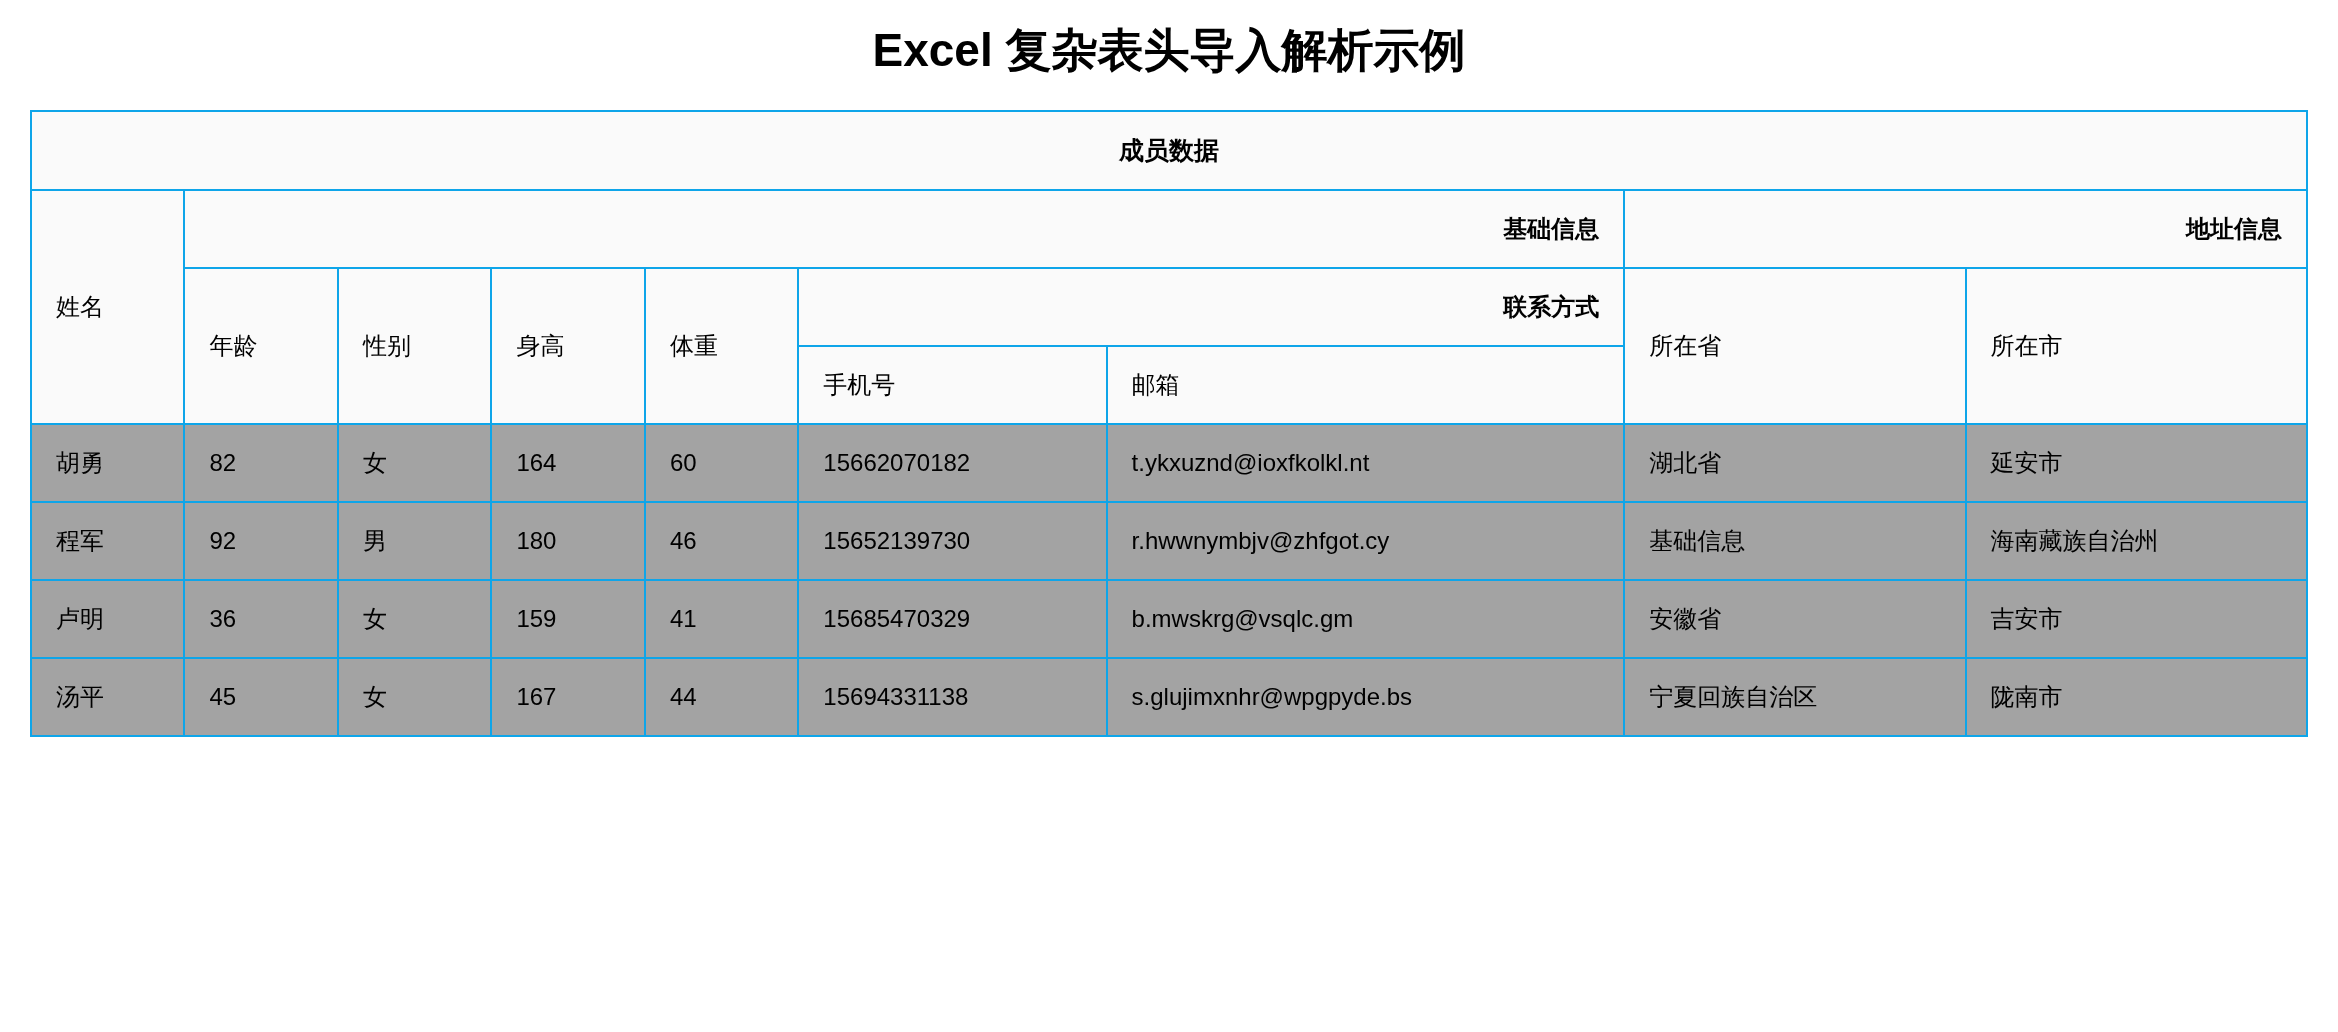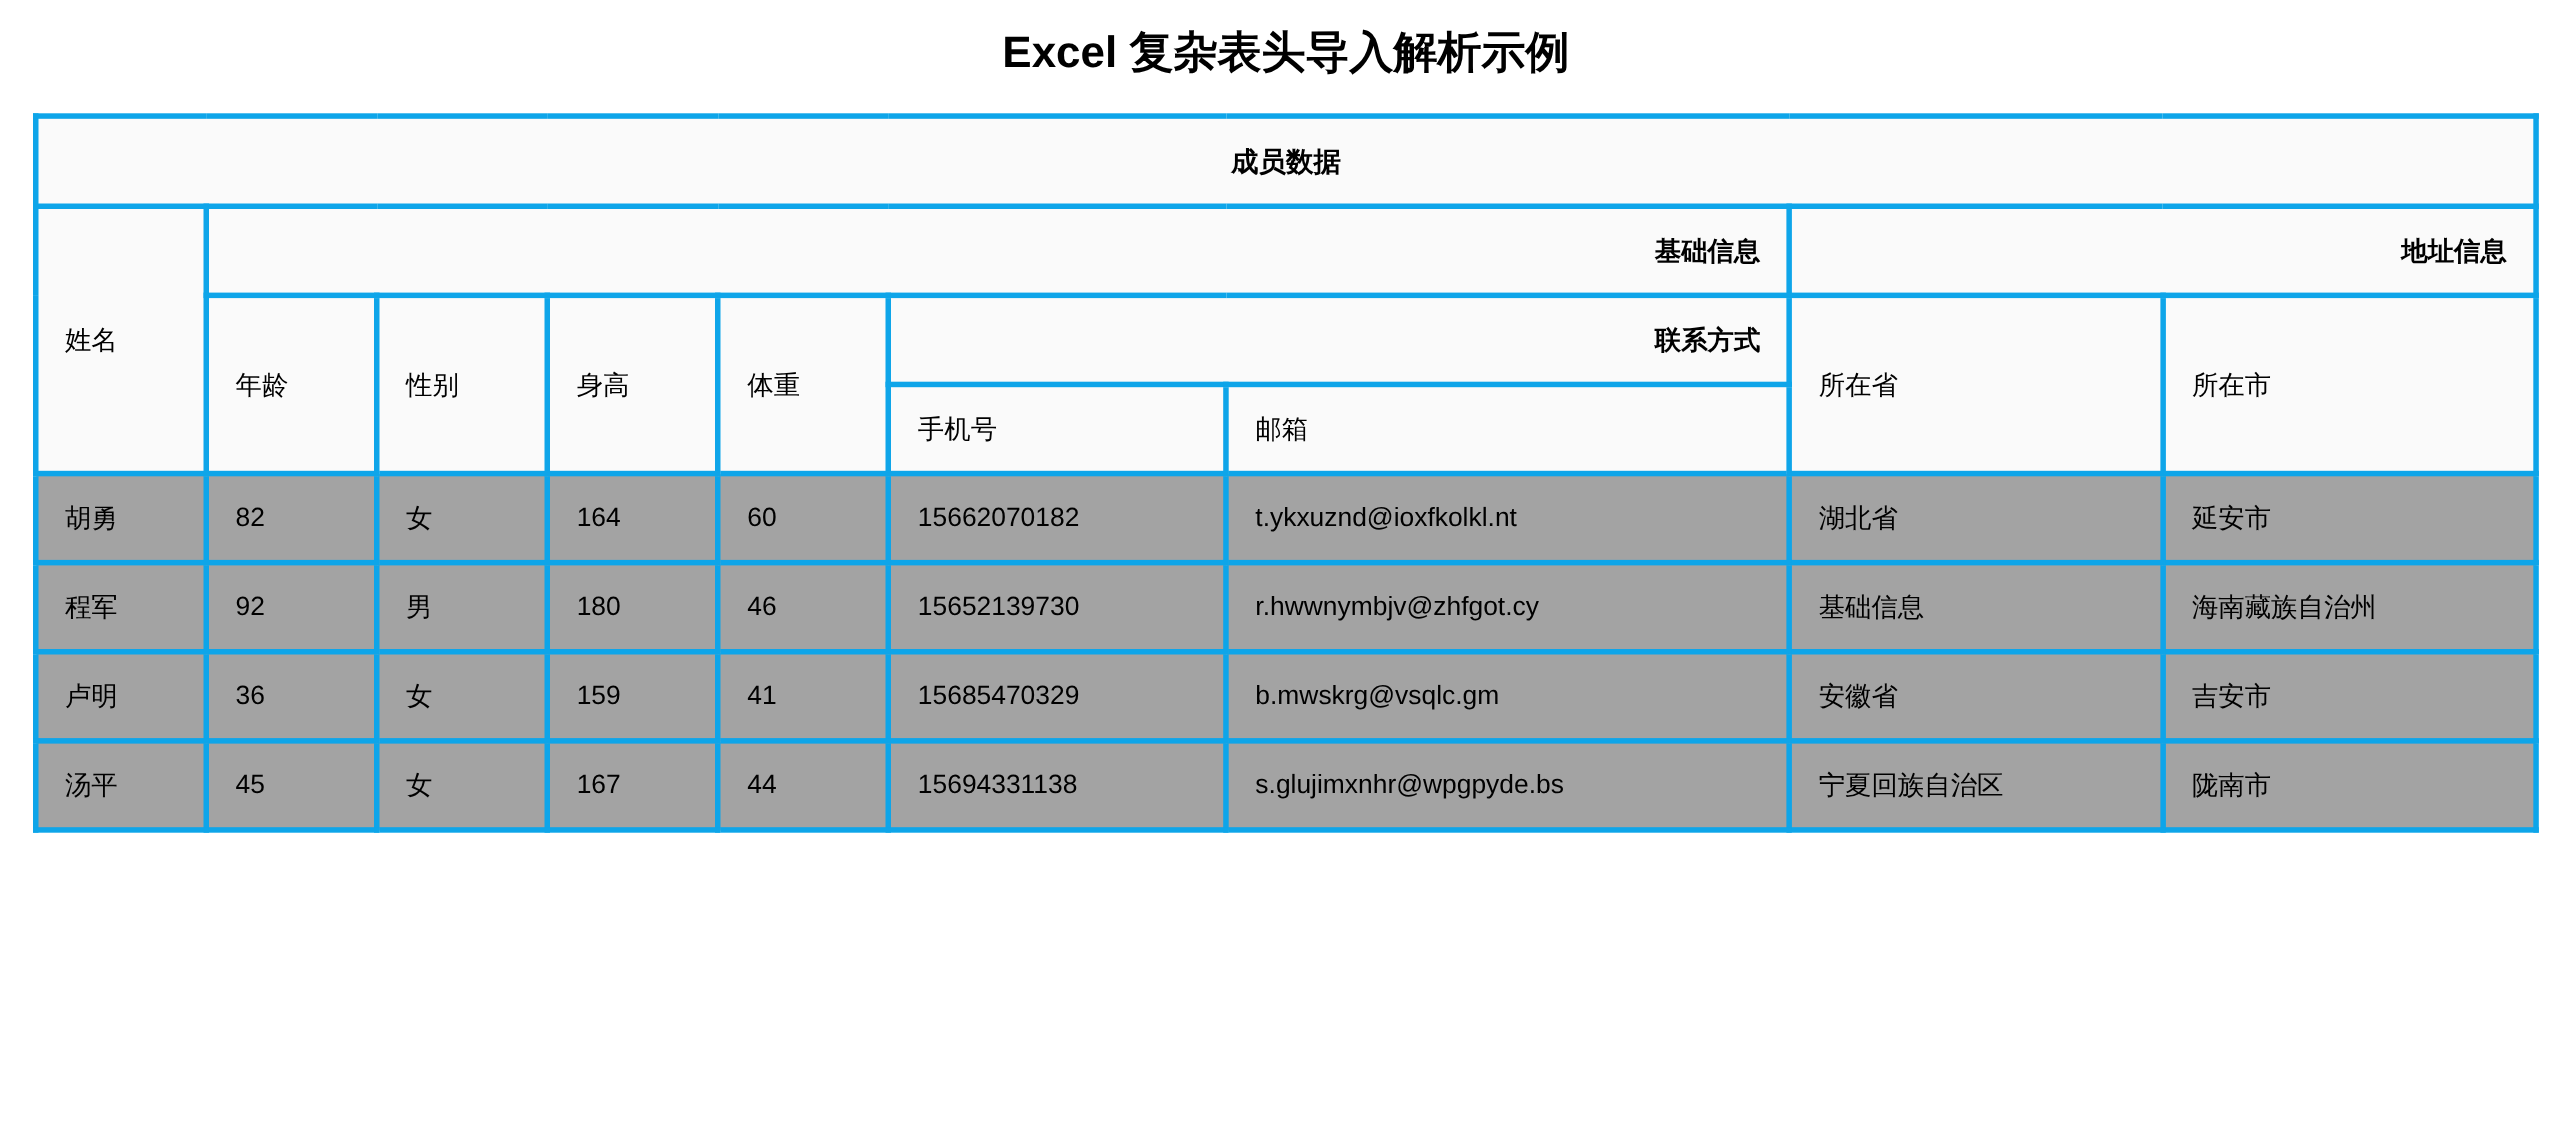--- a/index.html
+++ b/index.html
@@ -14,34 +14,34 @@
       padding: 0;
     }
     .container {
       width: 100%;
       max-width: 2338px;
       margin: 0 auto;
       padding: 20px 30px;
     }
     h1.page-title {
       text-align: center;
-      font-size: 40px;
+      font-size: 46px;
       font-weight: 700;
       margin-bottom: 28px;
       color: #000;
     }
     table {
       width: 100%;
       border-collapse: collapse;
       font-size: 24px;
     }
     th, td {
       text-align: left;
       padding: 22px 24px;
-      border: 5px solid #0ea5e9;
+      border: 2px solid #0ea5e9;
       color: #000;
       font-weight: 400;
     }
     th {
       background-color: #fafafa;
       font-weight: 500;
     }
     .super-header {
       text-align: center;
       font-weight: 600;

